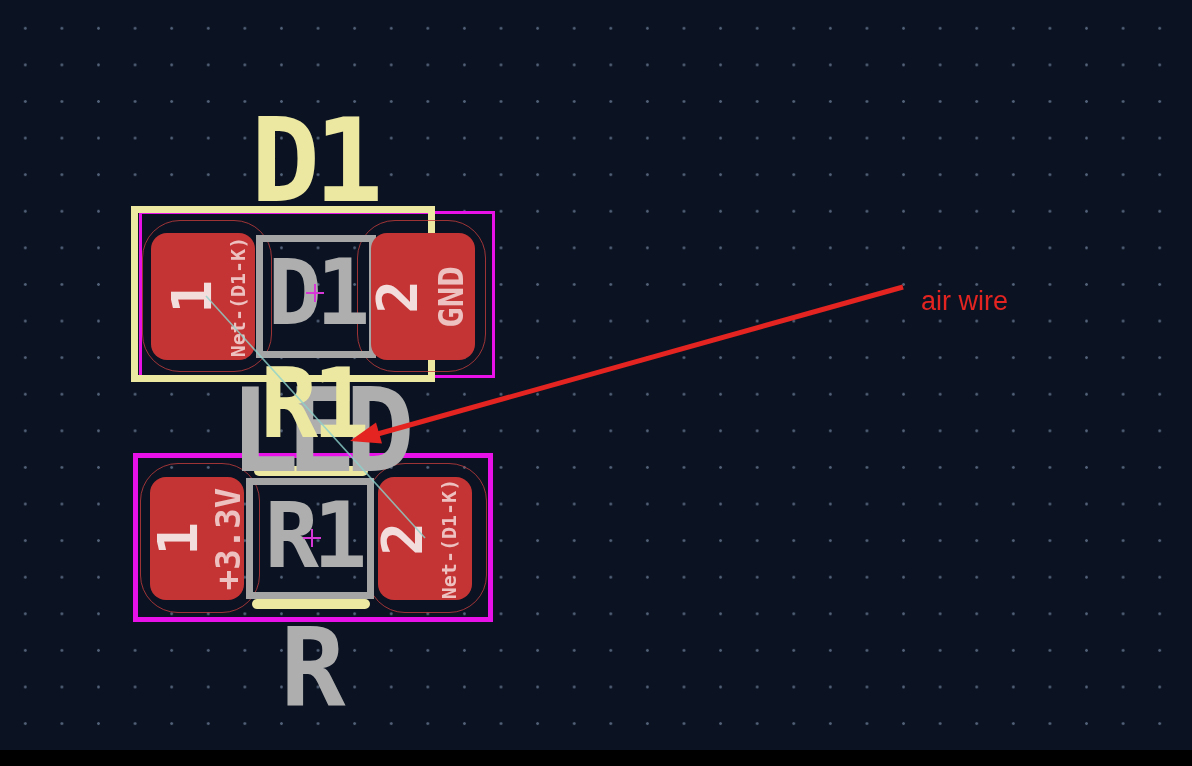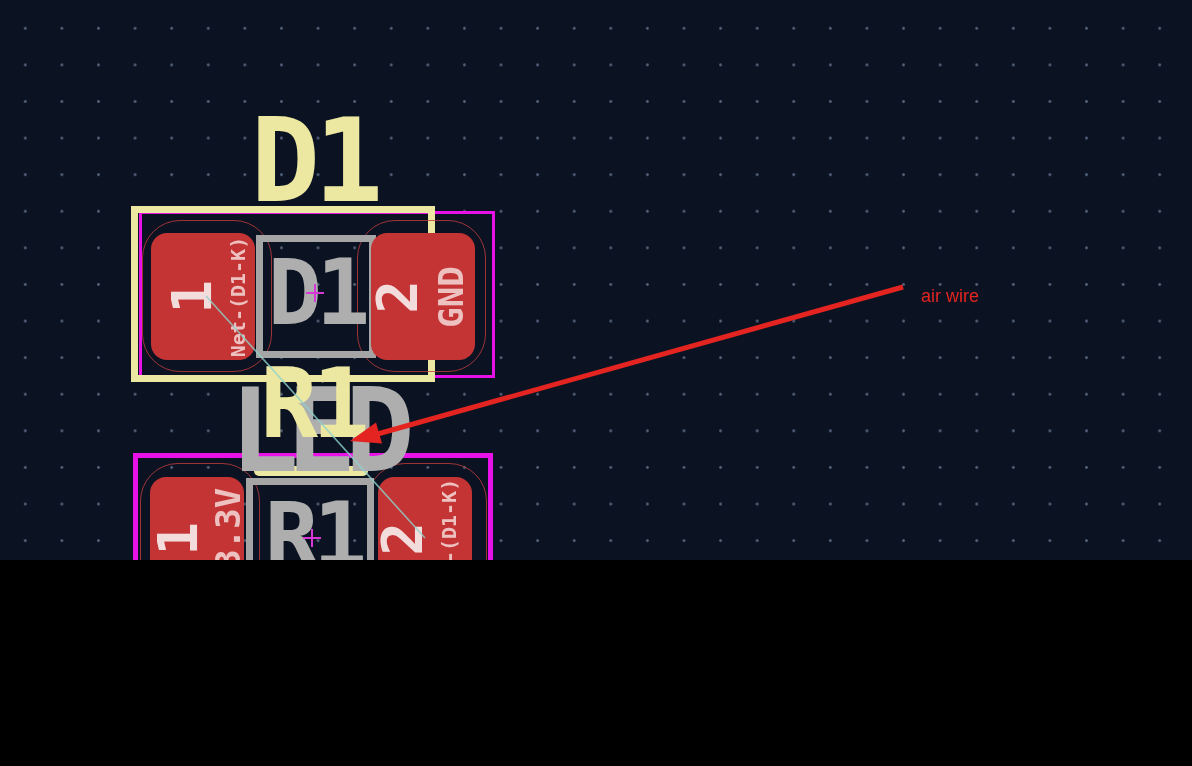--- a/index.html
+++ b/index.html
@@ -1,18 +1,18 @@
 <!DOCTYPE html>
 <html><head>
 <meta charset="utf-8">
 <style>
   html,body{margin:0;padding:0;background:#000;}
   .canvas{
     position:relative;
-    width:1192px;height:560px;
+    width:1192px;height:750px;
     overflow:hidden;
     background-color:#0b1322;
     background-image:radial-gradient(circle, rgba(140,160,190,0.55) 1px, transparent 1.7px);
     background-size:36.6px 36.6px;
     background-position:7px 10px;
     font-family:"DejaVu Sans Mono", monospace;
   }
   
   .silk-text{color:#ede8a1;}
   .fab-text{color:#aeaeae;}
@@ -50,21 +50,21 @@
     font-weight:bold;line-height:1;
     color:#eec1c1;white-space:nowrap;
   }
   .fab-label{z-index:4;}
   .value-label{z-index:4;}
   .ref-overlap{z-index:5;}
   .overlay-svg{position:absolute;left:0;top:0;z-index:8;pointer-events:none;}
   .annotation-label{
     position:absolute;left:921px;top:286px;
     font-family:"Liberation Sans", sans-serif;
-    font-size:18px;color:#e32420;z-index:9;white-space:nowrap;
+    font-size:27px;color:#e32420;z-index:9;white-space:nowrap;
   }
 </style>
 </head>
 <body>
 
 <div class="canvas">
 
   <div>
 
     <div class="pcb-text silk-text" style="left:314px;top:161px;font-size:115px;letter-spacing:-6px;z-index:2;">D1</div>

